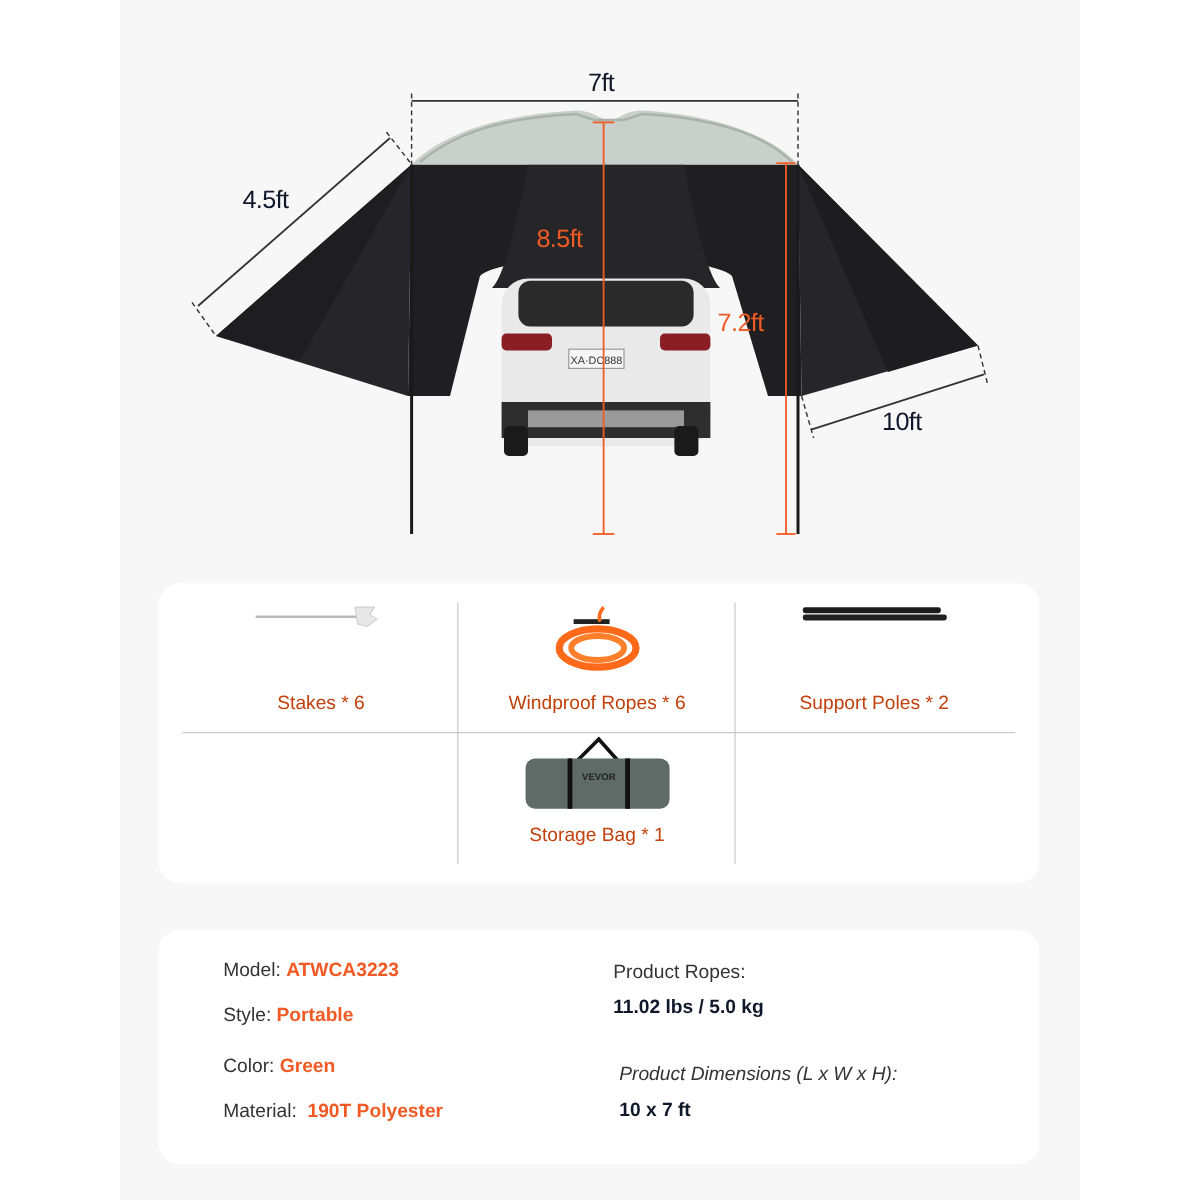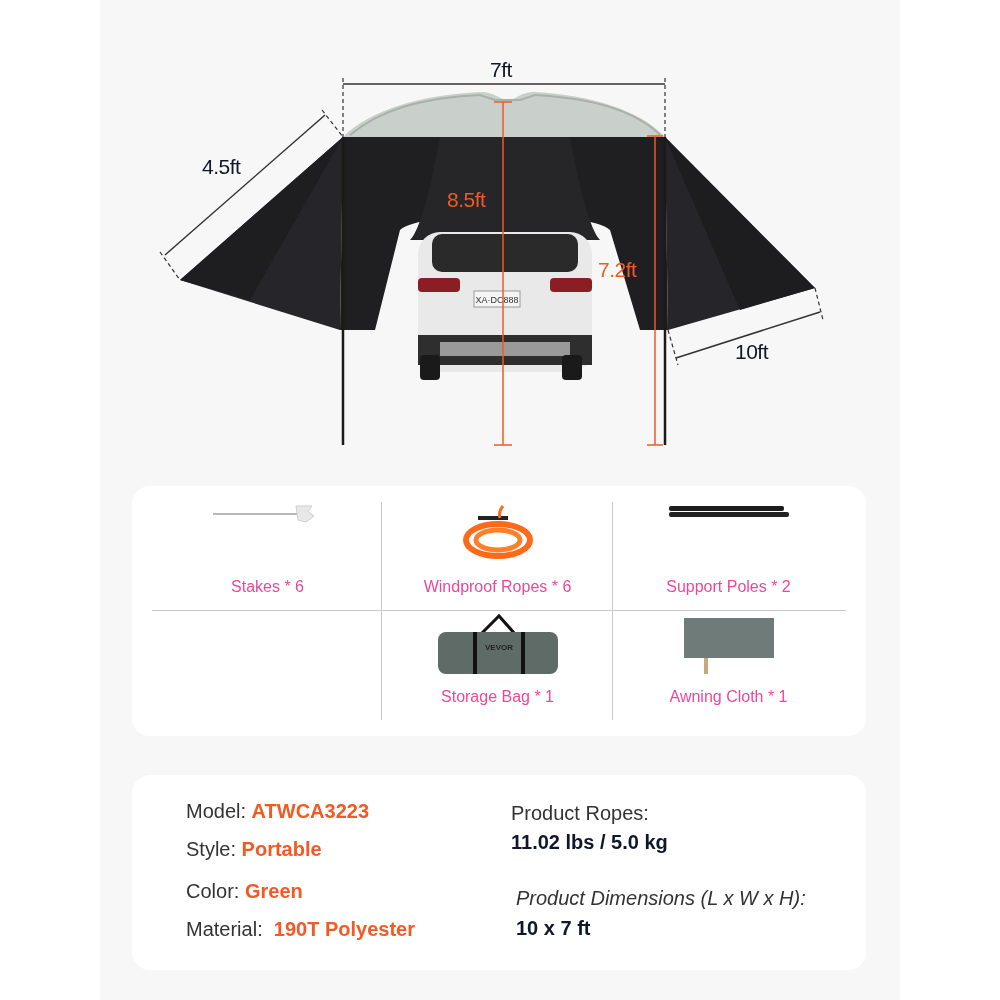--- a/index.html
+++ b/index.html
@@ -8,24 +8,24 @@
   .panel { position: absolute; left: 100px; top: 0; width: 800px; height: 1000px; background: #f7f7f7; }
   .diagram { position: absolute; left: 0; top: 0; width: 1000px; height: 470px; }
   .dim-label { position: absolute; font-size: 21px; color: #0f172a; letter-spacing: -0.5px; }
   .dim-label.orange { color: #f15a24; }
   .card { position: absolute; background: #ffffff; border-radius: 18px; }
   .card.items { left: 132px; top: 486px; width: 734px; height: 250px; }
   .card.specs { left: 132px; top: 775px; width: 734px; height: 195px; }
   .grid { position: absolute; left: 20px; top: 16px; width: 694px; height: 218px; }
   .cell { position: absolute; width: 231px; height: 109px; display: flex; flex-direction: column; align-items: center; }
   .cell .icon-wrap { height: 70px; width: 100%; display: flex; justify-content: center; }
-  .cell .label { font-size: 16px; color: #ec4899; margin-top: 6px; }
+  .cell .label { font-size: 16px; color: #c2410c; margin-top: 6px; }
   .vline { position: absolute; width: 1px; background: #c9c9c9; }
   .hline { position: absolute; height: 1px; background: #c9c9c9; }
-  .spec { position: absolute; font-size: 20px; color: #333; white-space: nowrap; }
+  .spec { position: absolute; font-size: 16px; color: #333; white-space: nowrap; }
   .spec .val { color: #f15a24; font-weight: bold; }
   .spec.val-only { color: #0f172a; font-weight: bold; }
 </style>
 </head>
 <body>
 
 <div class="panel"></div>
 
 <div class="diagram">
   <svg width="1000" height="470" viewBox="0 0 1000 470" style="position:absolute;left:0;top:0;">
@@ -125,29 +125,20 @@
         <svg width="130" height="66">
             <path d="M48 22 L66 4 L82 22" stroke="#111" stroke-width="3" fill="none"></path>
             <rect x="5" y="20" width="120" height="42" rx="8" fill="#5f6b66"></rect>
             <rect x="40" y="20" width="4" height="42" fill="#111"></rect>
             <rect x="88" y="20" width="4" height="42" fill="#111"></rect>
             <text x="66" y="38" font-size="8" text-anchor="middle" fill="#222" font-weight="bold" font-family="Liberation Sans, sans-serif">VEVOR</text>
           </svg>
       </div>
       <div class="label">Storage Bag * 1</div>
     </div>
-    <div class="cell" style="left:461px;top:110px;">
-      <div class="icon-wrap">
-        <svg width="100" height="66">
-            <rect x="5" y="6" width="90" height="40" fill="#6e7b79"></rect>
-            <rect x="25" y="46" width="4" height="16" fill="#c9a77a"></rect>
-          </svg>
-      </div>
-      <div class="label">Awning Cloth * 1</div>
-    </div>
   </div>
 </div>
 
 <div class="card specs">
   <div class="spec" style="left:54px;top:25px;"><span>Model:</span> <span class="val">ATWCA3223</span></div>
   <div class="spec" style="left:54px;top:63px;"><span>Style:</span> <span class="val">Portable</span></div>
   <div class="spec" style="left:54px;top:105px;"><span>Color:</span> <span class="val">Green</span></div>
   <div class="spec" style="left:54px;top:143px;"><span>Material:</span>&nbsp; <span class="val">190T Polyester</span></div>
   <div class="spec" style="left:379px;top:27px;">Product Ropes:</div>
   <div class="spec val-only" style="left:379px;top:56px;">11.02 lbs / 5.0 kg</div>

